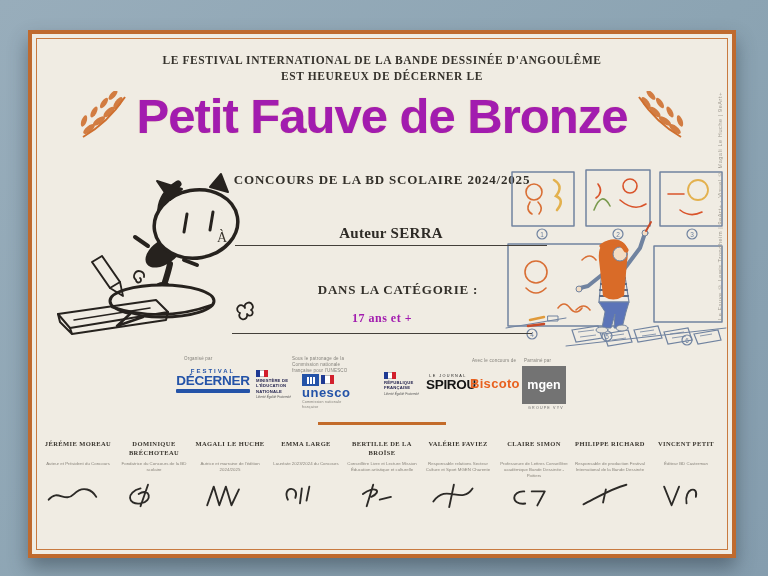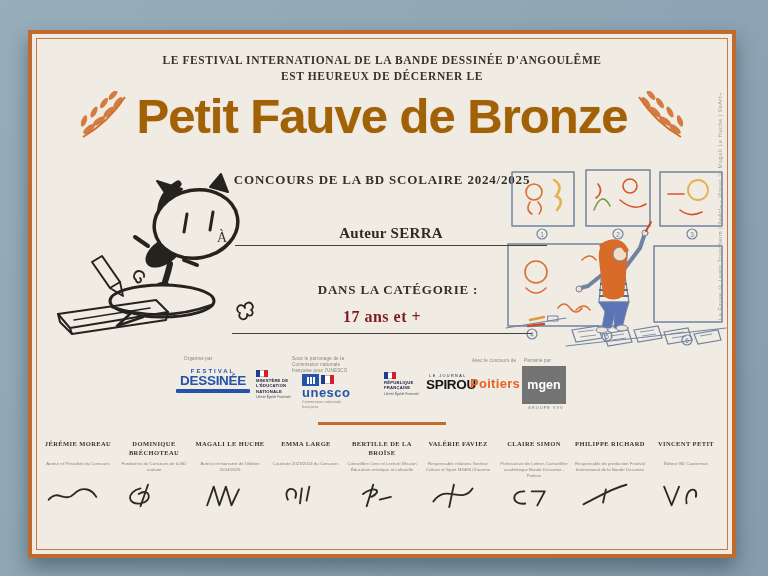--- a/index.html
+++ b/index.html
@@ -10,32 +10,32 @@
     box-shadow:0 10px 18px rgba(35,48,60,.45);}
   .inner-frame{position:absolute;inset:4px;border:1.5px solid #c87a40;pointer-events:none;}
   .abs{position:absolute;}
   .ctr{left:0;right:0;text-align:center;}
   
   .hdr1{top:20px;font-size:11.5px;font-weight:bold;letter-spacing:.6px;color:#35322c;}
   .hdr2{top:36px;font-size:11.5px;font-weight:bold;letter-spacing:.6px;color:#35322c;}
   
   .title-row{top:54px;left:0;right:0;display:flex;align-items:center;justify-content:center;gap:4px;}
   .title{font-family:"Liberation Sans",sans-serif;font-weight:bold;font-size:49px;
-    letter-spacing:-1px;color:#a16207;white-space:nowrap;text-shadow:0 0 1px rgba(208,112,44,.5);}
+    letter-spacing:-1px;color:#a21caf;white-space:nowrap;text-shadow:0 0 1px rgba(208,112,44,.5);}
   .subtitle{top:138px;font-size:13px;font-weight:bold;letter-spacing:.8px;color:#33302a;}
   
   .recipient-row{top:190px;left:50%;transform:translateX(-50%);width:330px;
     display:flex;align-items:flex-end;}
   .recipient-label{font-size:14px;color:#3a362f;margin-right:8px;}
   .sign-line{flex:1;border-bottom:1.5px solid #44403a;text-align:center;padding-bottom:3px;}
   .recipient-name{font-size:15px;font-weight:bold;color:#2e2b26;letter-spacing:.3px;}
   .cat-label{top:248px;font-size:13px;font-weight:bold;letter-spacing:.8px;color:#33302a;margin-left:32px;}
   .cat-line{top:274px;left:50%;transform:translateX(-50%);width:300px;
     border-bottom:1.5px solid #44403a;text-align:center;padding-bottom:7px;}
-  .cat-value{font-size:16px;font-weight:bold;color:#7f1d1d;letter-spacing:.5px;}
+  .cat-value{font-size:12px;font-weight:bold;color:#a21caf;letter-spacing:.5px;}
   
   .logos{top:322px;left:138px;width:412px;height:64px;font-family:"Liberation Sans",sans-serif;}
   .tiny-label{font-size:4.5px;color:#83807a;letter-spacing:.2px;line-height:1.3;}
   .fest{left:4px;top:12px;width:78px;text-align:center;color:#2453a8;}
   .fest-top{font-size:6px;font-weight:bold;letter-spacing:2px;}
   .fest-main{font-size:13.5px;font-weight:800;letter-spacing:-.3px;line-height:1;}
   .fest-bar{height:4px;background:#2453a8;margin:1px 2px 0 2px;border-radius:1px;}
   .gov{width:44px;text-align:left;}
   .flag{display:flex;height:7px;width:12px;margin-bottom:1px;}
   .flag span{flex:1;}
@@ -212,21 +212,21 @@
   <div class="abs ctr cat-label">DANS LA CATÉGORIE :</div>
   <div class="abs cat-line">
     <span class="cat-value">17 ans et +</span>
   </div>
 
   <div class="abs logos">
     <div class="abs tiny-label" style="left:14px;top:0;">Organisé par</div>
 
     <div class="abs fest">
       <div class="fest-top">FESTIVAL</div>
-      <div class="fest-main">DESSINÉE</div>
+      <div class="fest-main">DÉCERNER</div>
       <div class="fest-bar"></div>
     </div>
 
     <div class="abs gov" style="left:86px;top:14px;">
       <div class="flag">
           <span class="f-b"></span>
           <span class="f-w"></span>
           <span class="f-r"></span>
         </div>
       <div class="gov-name">MINISTÈRE DE L'ÉDUCATION NATIONALE</div>
@@ -258,21 +258,21 @@
       <div class="gov-name">RÉPUBLIQUE FRANÇAISE</div>
       <div class="gov-motto">Liberté Égalité Fraternité</div>
     </div>
 
     <div class="abs" style="left:256px;top:18px;width:44px;">
       <div class="spirou-top">LE JOURNAL</div>
       <div class="spirou-main">SPIROU</div>
     </div>
 
     <div class="abs tiny-label" style="left:302px;top:2px;">Avec le concours de</div>
-    <div class="abs biscoto" style="left:300px;top:20px;">Poitiers</div>
+    <div class="abs biscoto" style="left:300px;top:20px;">Biscoto</div>
 
     <div class="abs tiny-label" style="left:354px;top:2px;">Parrainé par</div>
     <div class="abs" style="left:352px;top:10px;width:48px;">
       <div class="mgen-box">mgen</div>
       <div class="mgen-sub">GROUPE VYV</div>
     </div>
   </div>
 
   <div class="abs sep"></div>
 

